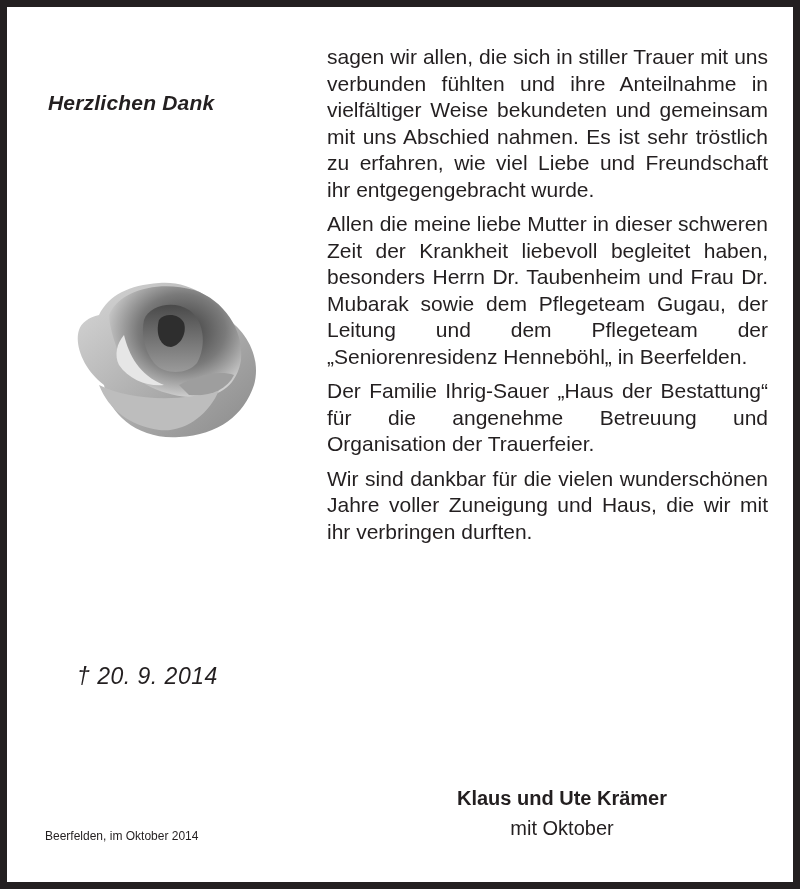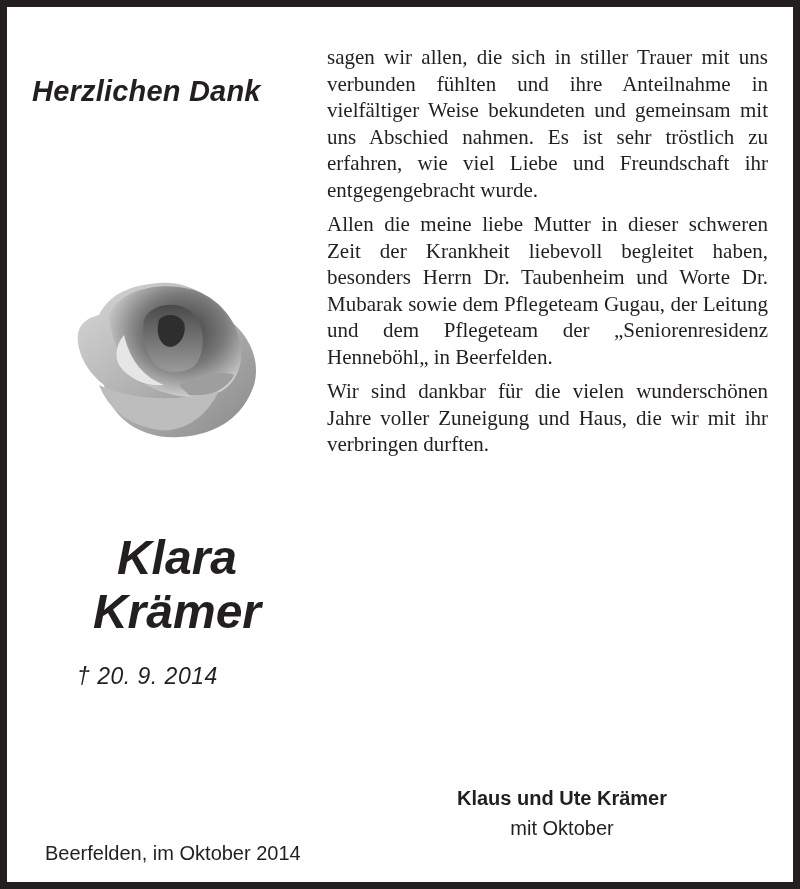--- a/index.html
+++ b/index.html
@@ -4,49 +4,49 @@
   <style>
     html, body { margin: 0; padding: 0; background: #231f20; }
     body { width: 800px; height: 889px; overflow: hidden; }
     .frame {
       position: absolute; left: 7px; top: 7px; width: 786px; height: 875px;
       background: #ffffff; color: #231f20;
     }
     .heading {
       position: absolute; left: 25px; top: 68px; width: 285px;
       font-family: "Liberation Sans", sans-serif; font-weight: bold; font-style: italic;
-      font-size: 29px; letter-spacing: 0.2px; margin: 0; white-space: nowrap;
+      font-size: 21px; letter-spacing: 0.2px; margin: 16px; white-space: nowrap;
     }
     .rose {
       position: absolute; left: 62px; top: 268px; width: 190px; height: 168px;
     }
     .name {
       position: absolute; left: 30px; top: 524px; width: 280px; text-align: center;
       font-family: "Liberation Sans", sans-serif; font-weight: bold; font-style: italic;
       font-size: 48px; line-height: 54px; margin: 0;
     }
     .death {
       position: absolute; left: 70px; top: 656px; width: 200px;
       font-family: "Liberation Sans", sans-serif; font-style: italic;
       font-size: 23px; letter-spacing: 0.5px;
     }
     .body-text {
       position: absolute; left: 320px; top: 37px; width: 441px;
-      font-family: Liberation Serif, serif; font-size: 21px; line-height: 26.5px;
+      font-family: Liberation Sans, sans-serif; font-size: 21px; line-height: 26.5px;
       text-align: justify; hyphens: manual;
     }
     .body-text p { margin: 0 0 8px 0; }
     .signers {
       position: absolute; left: 400px; top: 776px; width: 310px; text-align: center;
       font-family: "Liberation Sans", sans-serif; font-size: 20px; line-height: 30px;
     }
     .signers .names { font-weight: bold; text-align: center; }
     .place-date {
       position: absolute; left: 38px; top: 822px; width: 330px;
-      font-family: "Liberation Sans", sans-serif; font-size: 20px; white-space: nowrap; margin-top: 13px;
+      font-family: "Liberation Sans", sans-serif; font-size: 12px; white-space: nowrap;
     }
   </style>
 </head>
 <body>
 
 <div class="frame">
 
   <h1 class="heading">Herzlichen Dank</h1>
 
   <div class="rose">
@@ -69,30 +69,27 @@
       <path d="M10 55 C5 70 15 95 35 110 C40 140 70 165 110 162 C150 160 175 140 185 110 C192 85 180 60 160 45 C150 25 120 5 90 8 C60 10 40 20 30 40 C20 42 12 48 10 55 Z" fill="url(#g2)"></path>
       <path d="M40 40 C50 15 90 5 125 15 C155 25 175 55 172 85 C168 110 150 125 120 122 C90 120 60 105 50 80 C45 65 40 50 40 40 Z" fill="url(#g1)"></path>
       <path d="M75 45 C80 30 105 25 120 35 C135 45 138 70 128 88 C118 100 95 100 85 88 C75 75 72 58 75 45 Z" fill="url(#g3)"></path>
       <path d="M90 45 C95 38 110 38 115 48 C118 58 112 70 102 72 C92 72 86 60 90 45 Z" fill="#2e2e2e"></path>
       <path d="M55 60 C60 80 70 100 95 110 C80 112 60 105 50 90 C45 80 48 68 55 60 Z" fill="#e6e6e6"></path>
       <path d="M30 110 C60 125 110 128 150 115 C140 140 115 158 90 155 C60 150 40 135 30 110 Z" fill="#bdbdbd"></path>
       <path d="M110 110 C130 100 150 95 165 100 C158 115 140 122 120 120 Z" fill="#9e9e9e"></path>
     </svg>
   </div>
 
-  <div class="name">
-    <div>Klara</div>
-    <div>Krämer</div>
-  </div>
 
   <div class="death">† 20. 9. 2014</div>
 
   <div class="body-text">
     <p>sagen wir allen, die sich in stiller Trauer mit uns verbunden fühlten und ihre Anteilnah­me in vielfältiger Weise bekundeten und gemeinsam mit uns Abschied nahmen. Es ist sehr tröstlich zu erfahren, wie viel Liebe und Freundschaft ihr entgegengebracht wurde.</p>
-    <p>Allen die meine liebe Mutter in dieser schweren Zeit der Krankheit liebevoll begleitet haben, besonders Herrn Dr. Taubenheim und Worte Dr. Mubarak sowie dem Pflegeteam Gugau, der Leitung und dem Pflegeteam der „Seniorenresidenz Henneböhl„ in Beerfelden.</p>
+    <p>Allen die meine liebe Mutter in dieser schweren Zeit der Krankheit liebevoll begleitet haben, besonders Herrn Dr. Taubenheim und Frau Dr. Mubarak sowie dem Pflegeteam Gugau, der Leitung und dem Pflegeteam der „Seniorenresidenz Henneböhl„ in Beerfelden.</p>
+    <p>Der Familie Ihrig-Sauer „Haus der Bestat­tung“ für die angenehme Betreuung und Organisation der Trauerfeier.</p>
     <p>Wir sind dankbar für die vielen wunder­schönen Jahre voller Zuneigung und Haus, die wir mit ihr verbringen durften.</p>
   </div>
 
   <div class="signers">
     <div class="names">Klaus und Ute Krämer</div>
     <div>mit Oktober</div>
   </div>
 
   <div class="place-date">Beerfelden, im Oktober 2014</div>
 

